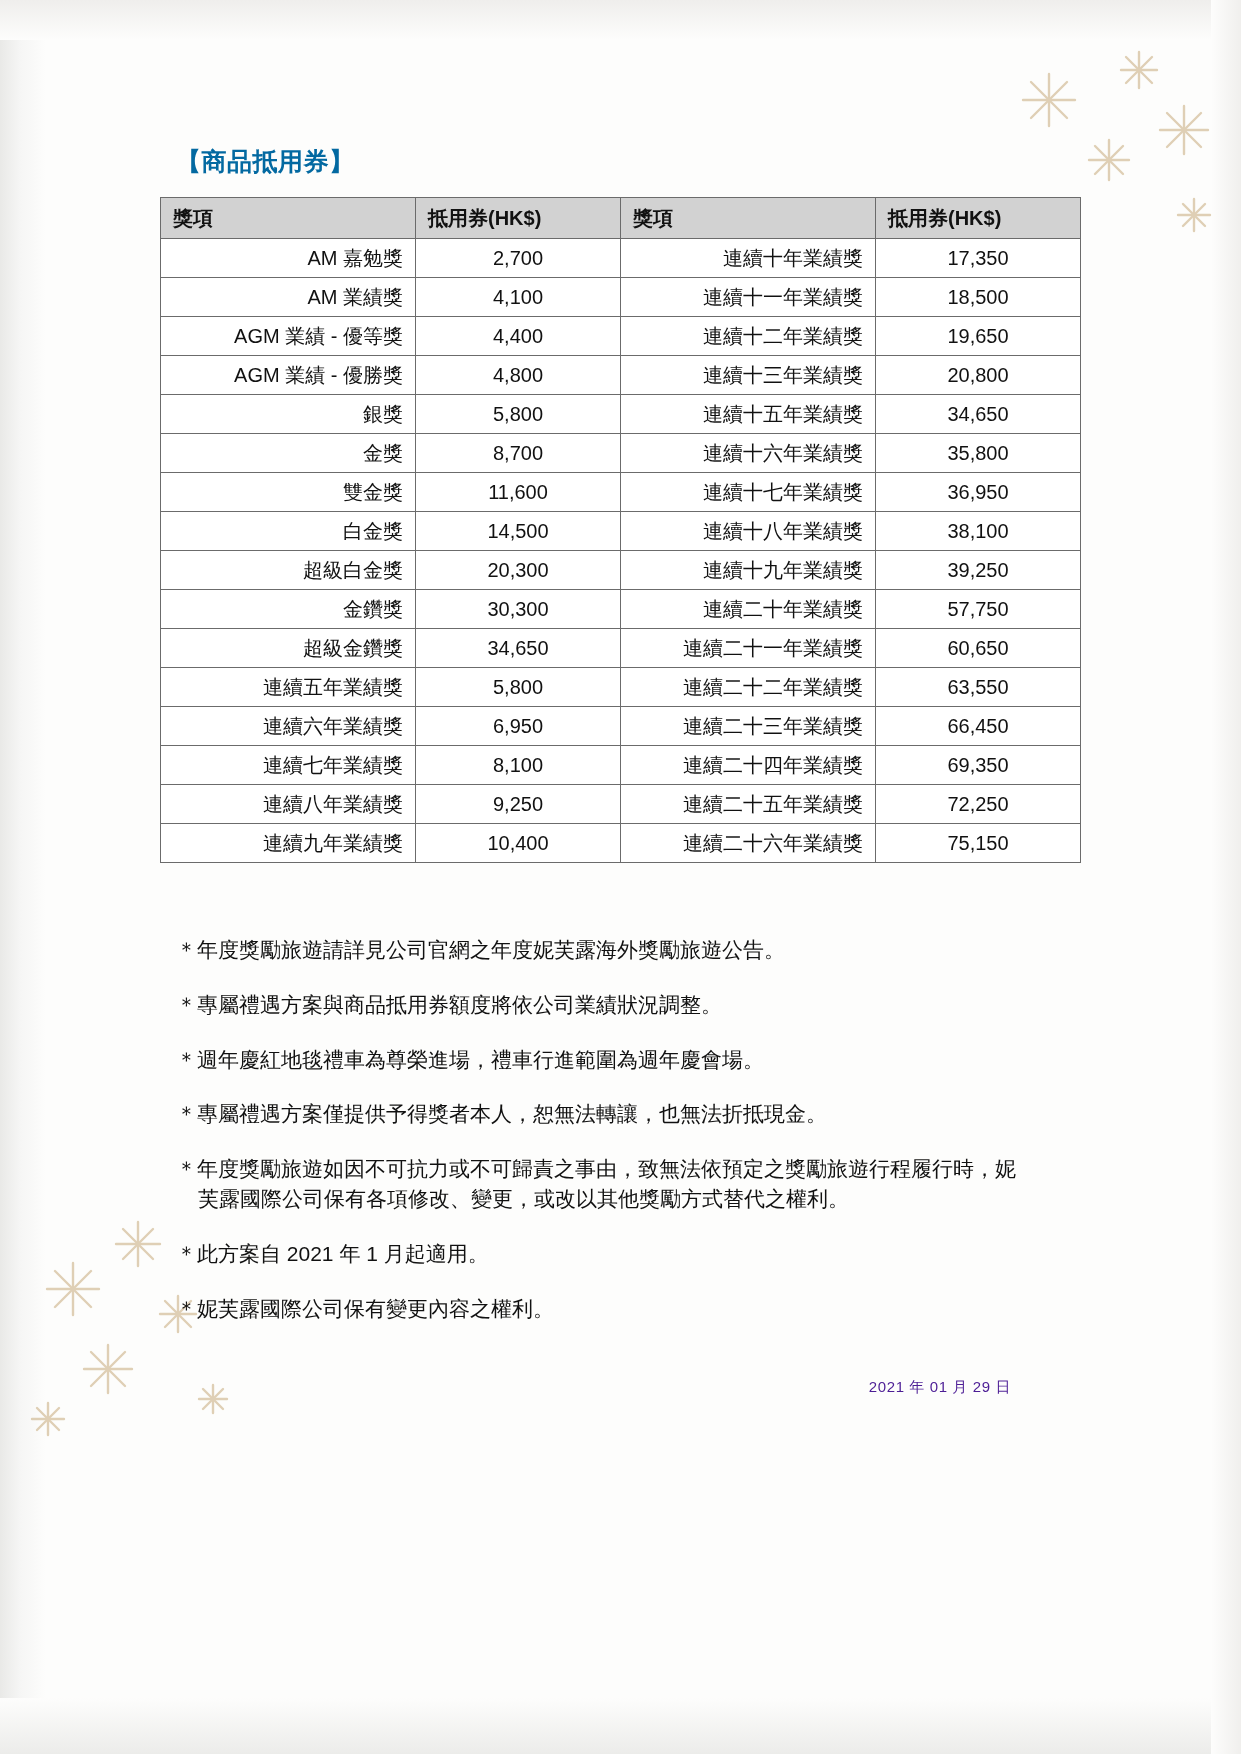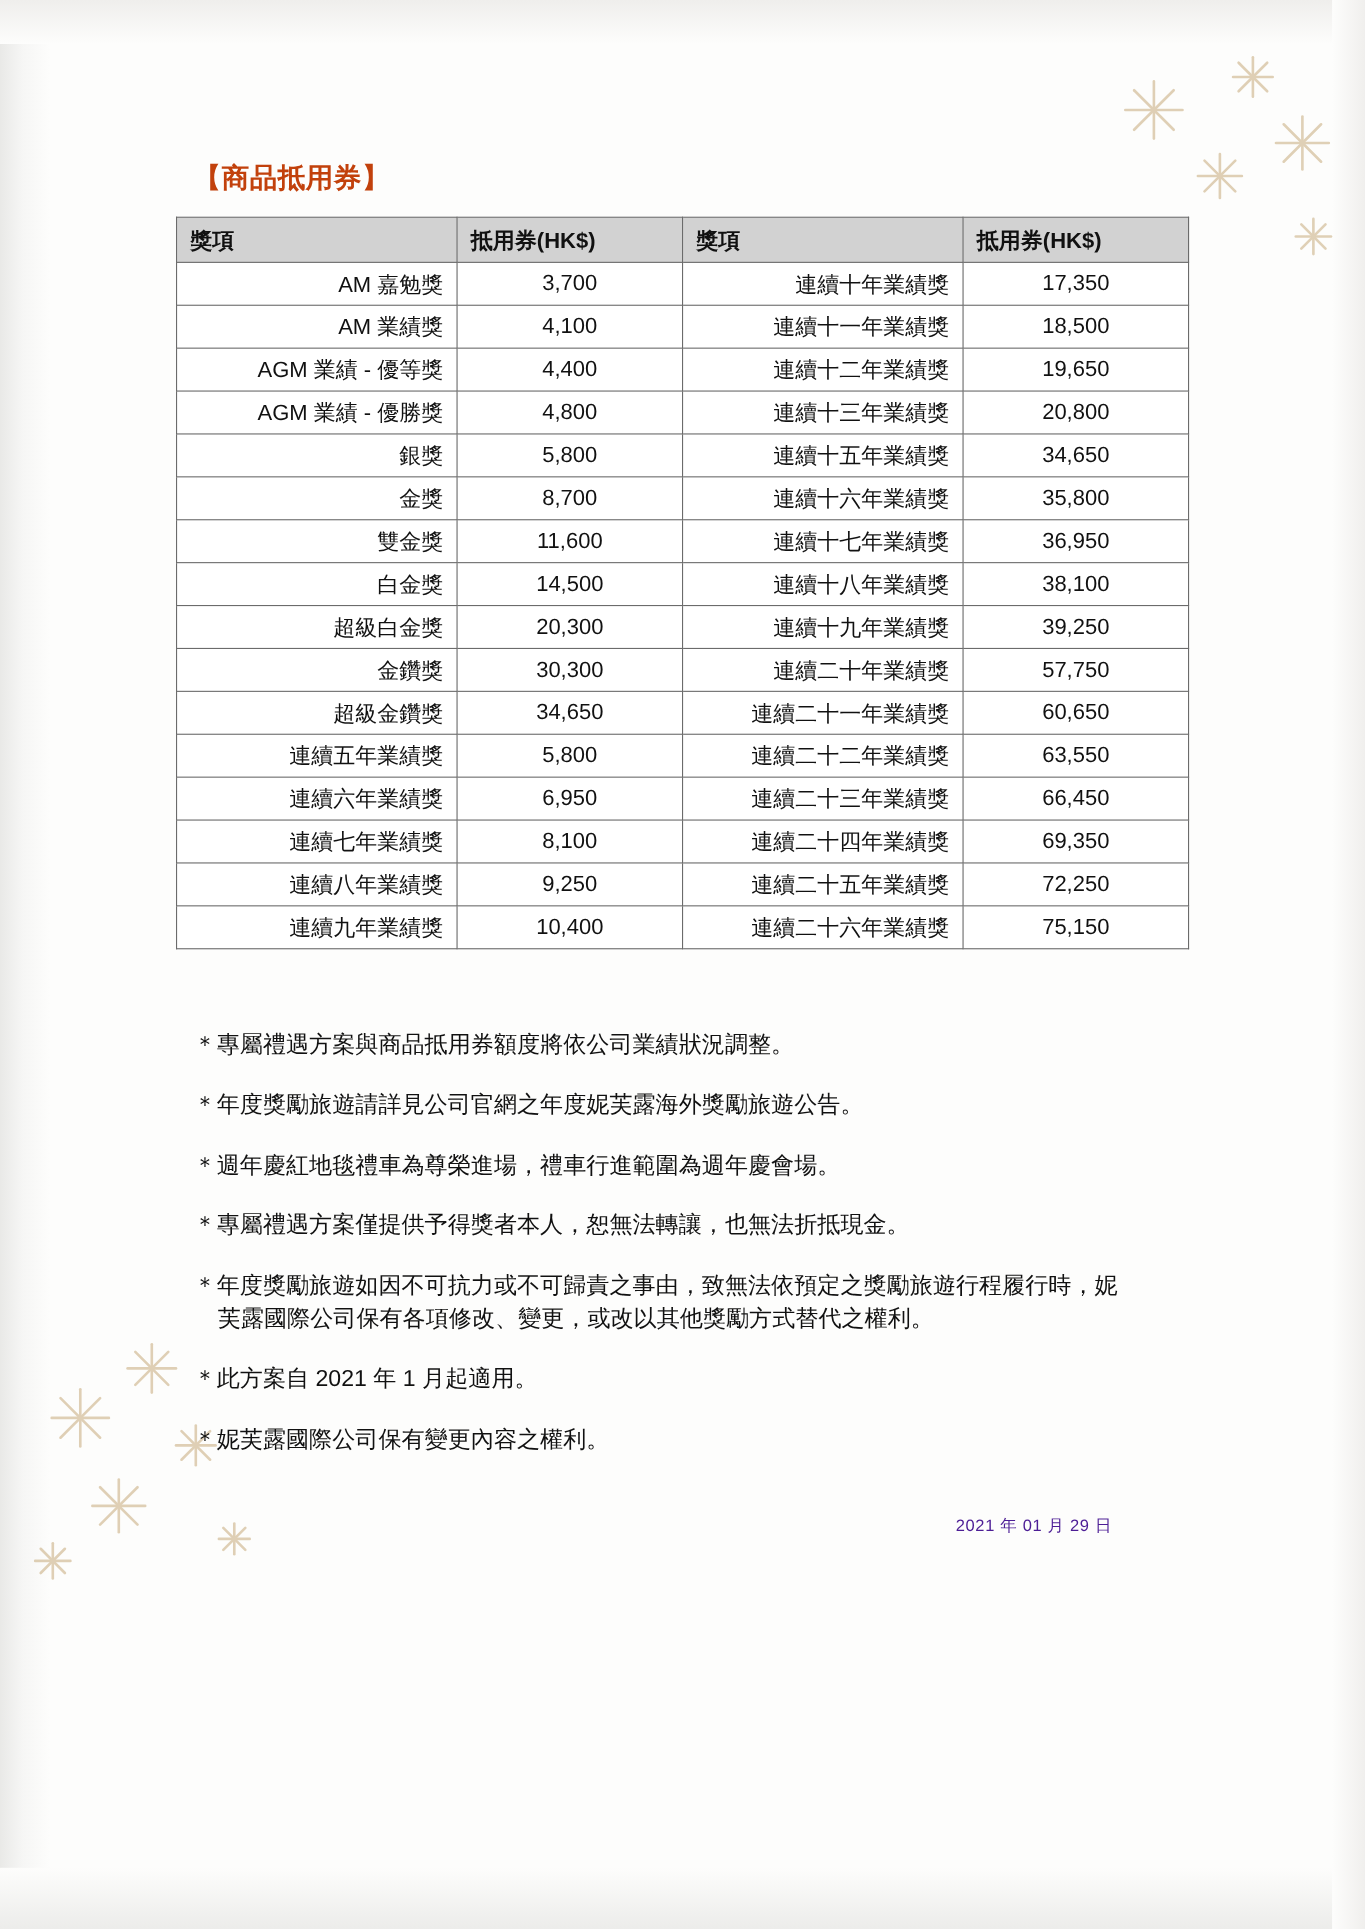--- a/index.html
+++ b/index.html
@@ -69,21 +69,21 @@
     width: 1241px;
   }
 
   .section-title {
     position: absolute;
     left: 176px;
     top: 145px;
     font-size: 25px;
     font-weight: bold;
     letter-spacing: 0.5px;
-    color: #c2410c;
+    color: #0369a1;
   }
 
   table.voucher {
     position: absolute;
     left: 160px;
     top: 197px;
     width: 920px;
     border-collapse: collapse;
     table-layout: fixed;
     background: #fff;
@@ -238,21 +238,21 @@
         <tr>
           <th>獎項</th>
           <th>抵用券(HK$)</th>
           <th>獎項</th>
           <th>抵用券(HK$)</th>
         </tr>
       </thead>
       <tbody id="voucher-body">
           <tr>
             <td class="award">AM 嘉勉獎</td>
-            <td class="amount">3,700</td>
+            <td class="amount">2,700</td>
             <td class="award">連續十年業績獎</td>
             <td class="amount">17,350</td>
           </tr>
           <tr>
             <td class="award">AM 業績獎</td>
             <td class="amount">4,100</td>
             <td class="award">連續十一年業績獎</td>
             <td class="amount">18,500</td>
           </tr>
           <tr>
@@ -336,22 +336,22 @@
           <tr>
             <td class="award">連續九年業績獎</td>
             <td class="amount">10,400</td>
             <td class="award">連續二十六年業績獎</td>
             <td class="amount">75,150</td>
           </tr>
         </tbody>
     </table>
 
     <div class="notes" id="notes-container">
+        <div class="note">＊年度獎勵旅遊請詳見公司官網之年度妮芙露海外獎勵旅遊公告。</div>
         <div class="note">＊專屬禮遇方案與商品抵用券額度將依公司業績狀況調整。</div>
-        <div class="note">＊年度獎勵旅遊請詳見公司官網之年度妮芙露海外獎勵旅遊公告。</div>
         <div class="note">＊週年慶紅地毯禮車為尊榮進場，禮車行進範圍為週年慶會場。</div>
         <div class="note">＊專屬禮遇方案僅提供予得獎者本人，恕無法轉讓，也無法折抵現金。</div>
         <div class="note multi">＊年度獎勵旅遊如因不可抗力或不可歸責之事由，致無法依預定之獎勵旅遊行程履行時，妮芙露國際公司保有各項修改、變更，或改以其他獎勵方式替代之權利。</div>
         <div class="note">＊此方案自 2021 年 1 月起適用。</div>
         <div class="note">＊妮芙露國際公司保有變更內容之權利。</div>
       </div>
 
     <div class="date-line">2021 年 01 月 29 日</div>
 
   </div>

